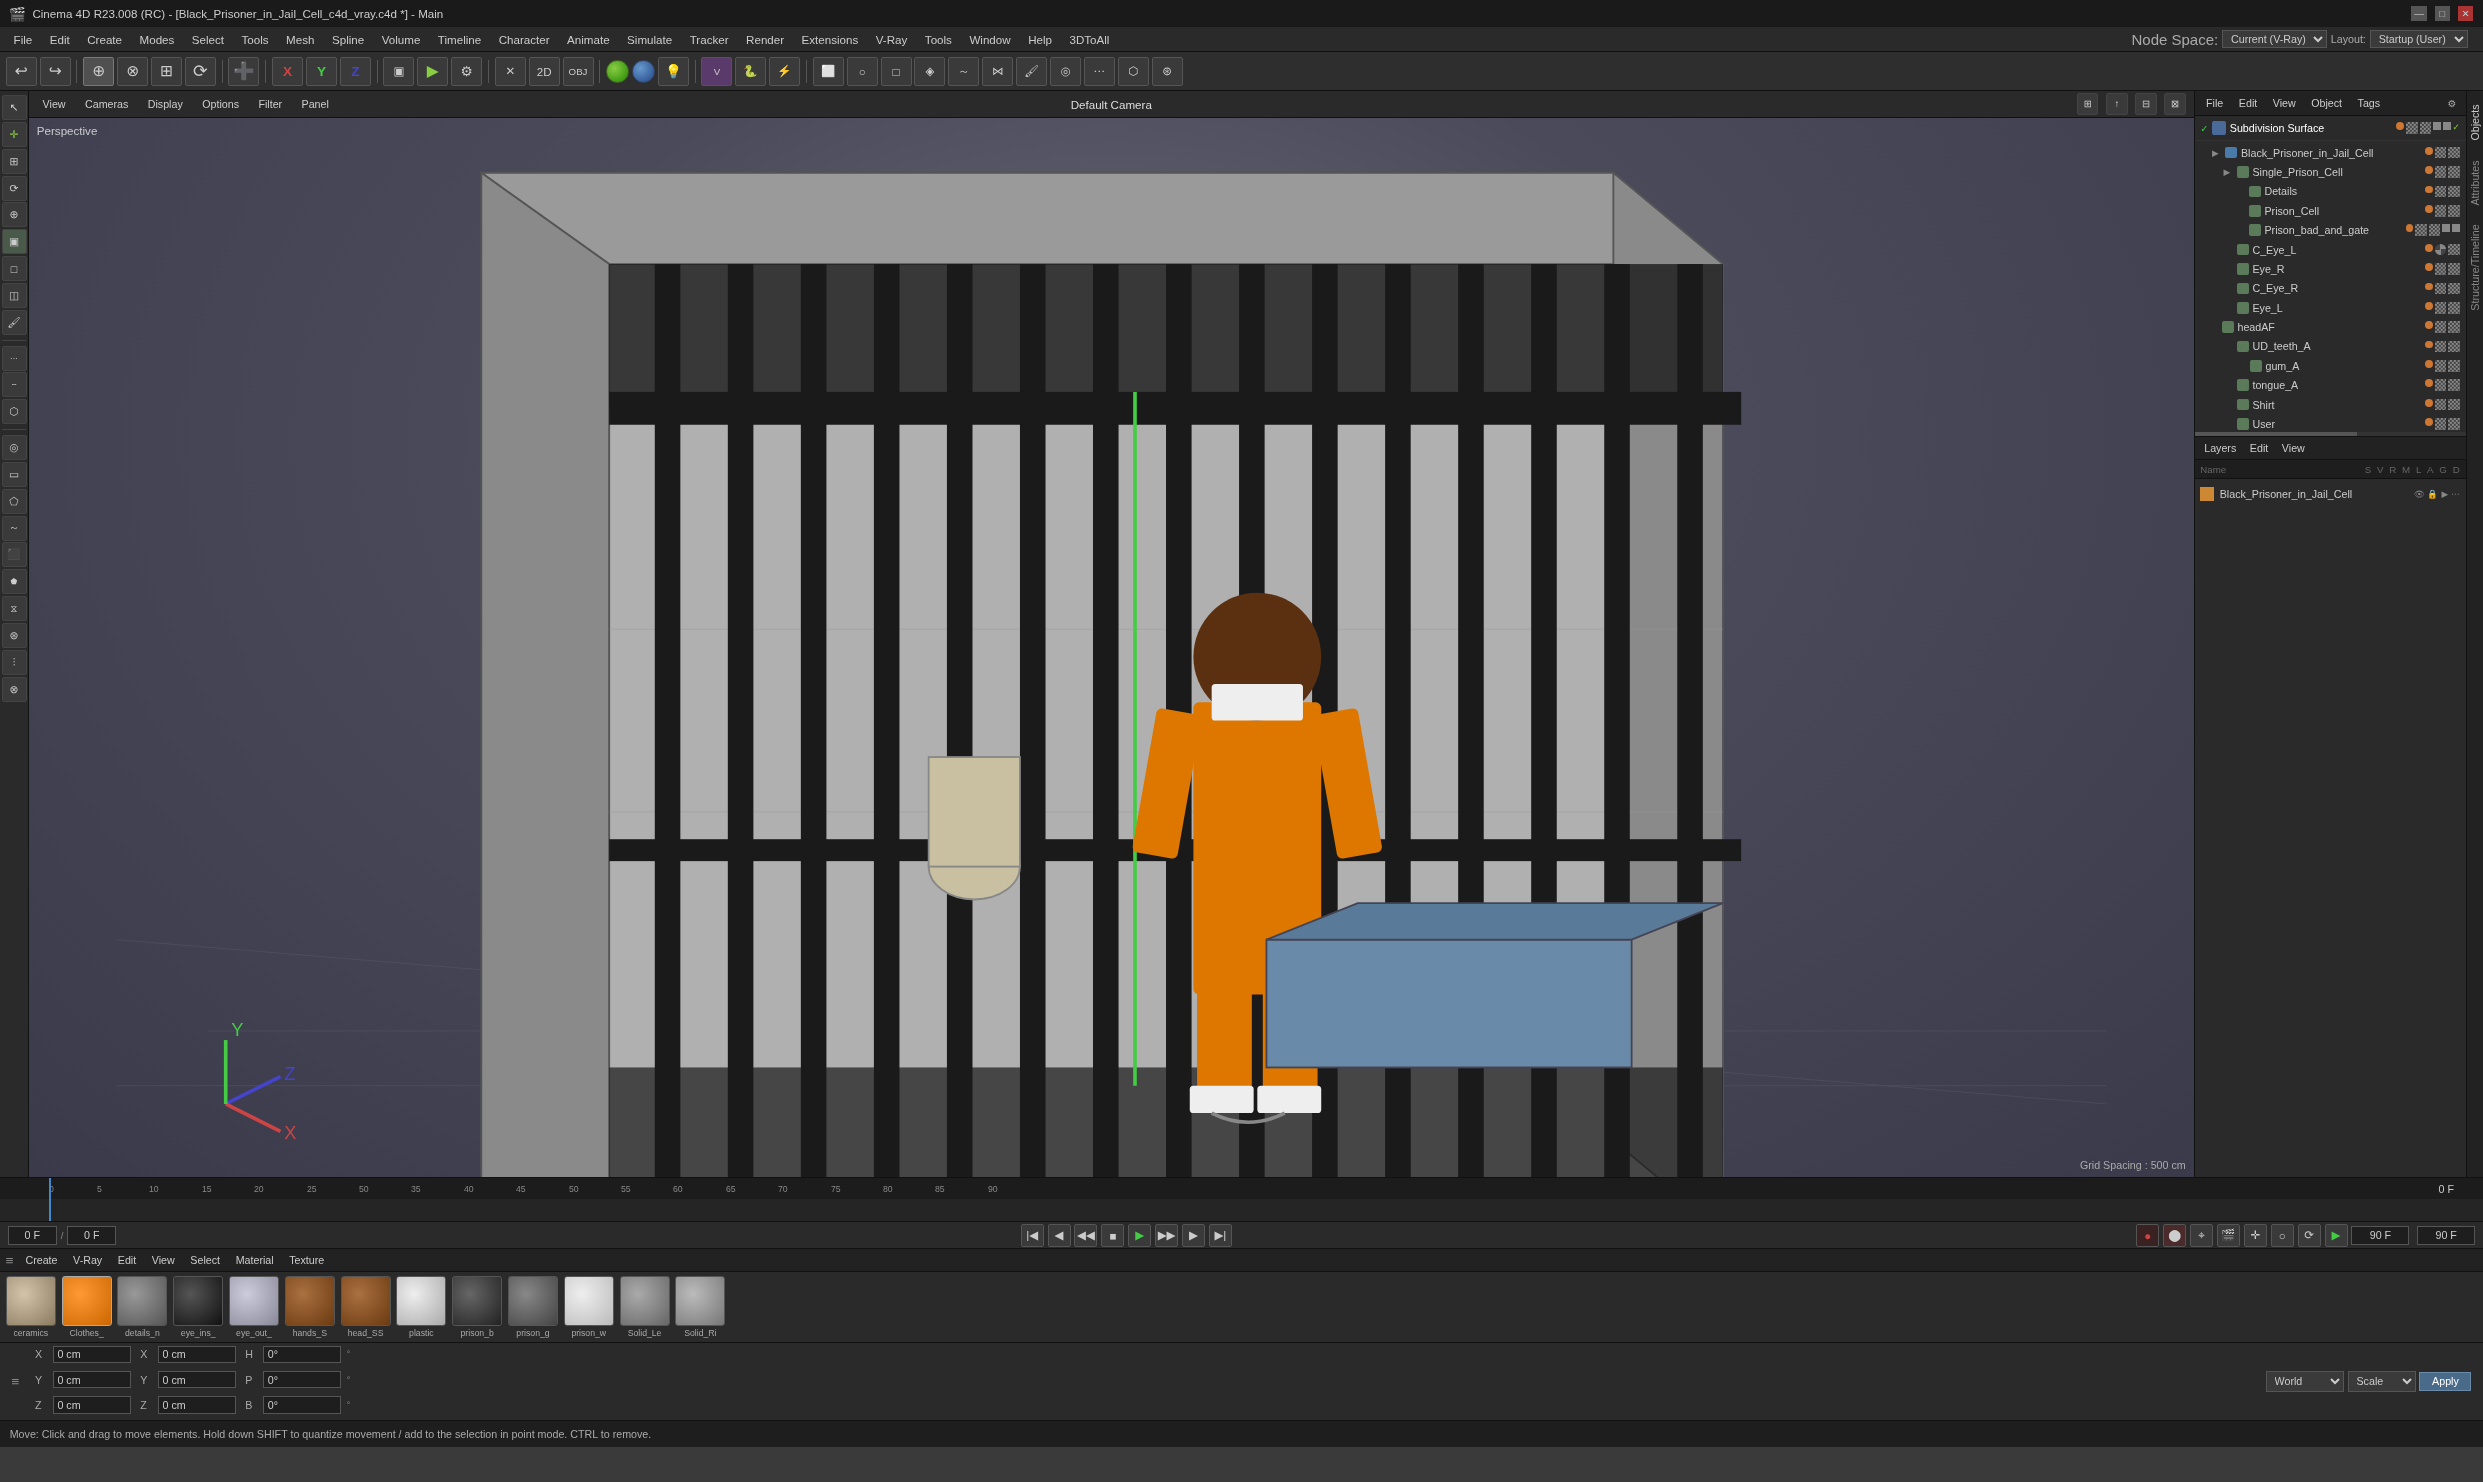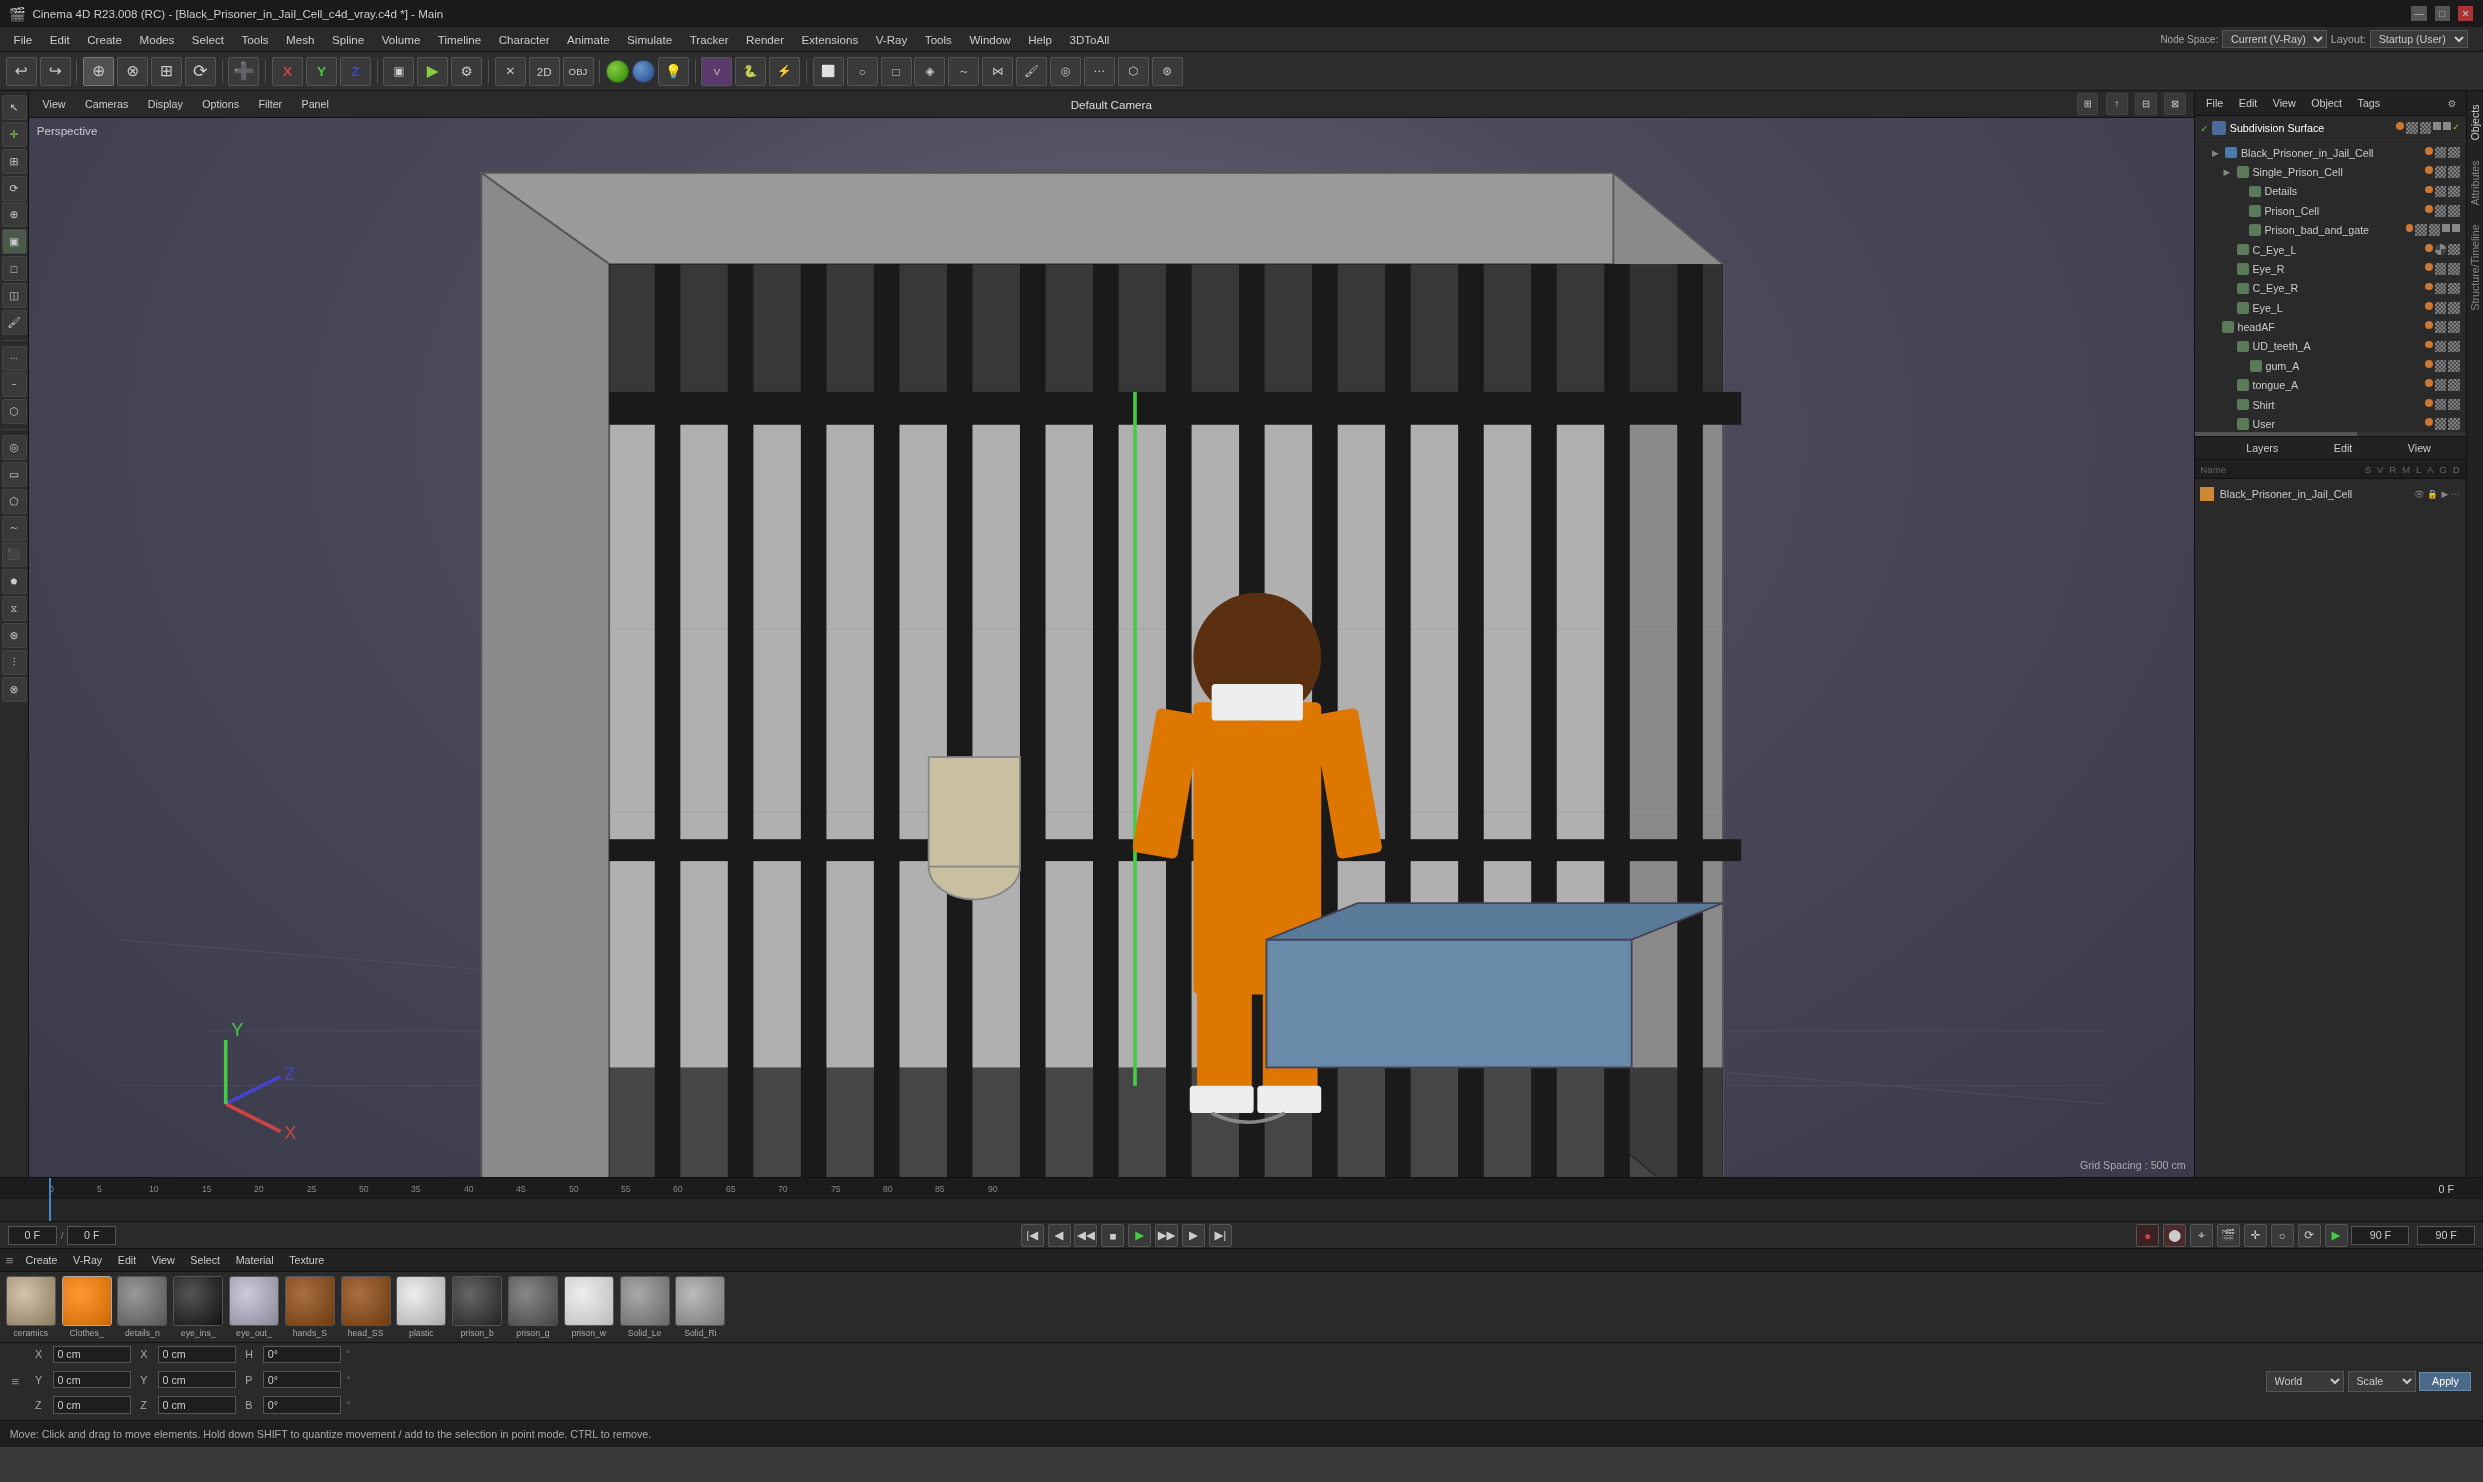--- a/index.html
+++ b/index.html
@@ -34,21 +34,21 @@
     #viewport-header .vp-menu { font-size: 10.7px; color: #ccc; cursor: pointer; padding: 1.9px 5.8px; }
     #viewport-header .cam-name { font-size: 11.6px; color: #ddd; position: absolute; left: 50%; transform: translateX(-50%); }
     #viewport-canvas { width: 100%; height: calc(100% - 27px); background: linear-gradient(135deg, #5a5a6a 0%, #4a4a5a 50%, #3a3a4a 100%); position: relative; overflow: hidden; }
     #perspective-label { position: absolute; top: 5.8px; left: 7.8px; font-size: 11.6px; color: #ccc; }
     #grid-spacing { position: absolute; bottom: 5.8px; right: 7.8px; font-size: 10.7px; color: #aaa; }
     .obj-tb-btn { font-size: 10.7px; color: #ccc; padding: 1.9px 5.8px; cursor: pointer; }
     
     #objects-list { flex: 1; overflow-y: auto; padding: 1.9px; }
     .obj-item { display: flex; align-items: center; padding: 1.9px 3.9px; cursor: pointer; font-size: 10.7px; color: #ccc; gap: 3.9px; height: 19.4px; }
     .obj-name { flex: 1; white-space: nowrap; overflow: hidden; text-overflow: ellipsis; }
-    .layers-tb-item { font-size: 10.7px; color: #ccc; cursor: pointer; padding: 1px 3.9px; margin-left: 42px; }
+    .layers-tb-item { font-size: 10.7px; color: #ccc; cursor: pointer; padding: 1px 3.9px; }
     
     
     #bottom { width: 100%; height: 27px; background: #1e1e1e; border-top: 1px solid #111; display: flex; align-items: center; padding: 0 7.8px; font-size: 10.7px; color: #aaa; }
     .pb-btn { width: 23px; height: 23px; background: #3a3a3a; border: 1px solid #555; color: #ccc; cursor: pointer; display: flex; align-items: center; justify-content: center; font-size: 11.6px; border-radius: 1.9px; }
     .frame-input { width: 49px; height: 19.4px; background: #1e1e1e; border: 1px solid #555; color: #ccc; font-size: 10.7px; text-align: center; }
     .mat-tb-item { font-size: 10.7px; color: #ccc; cursor: pointer; padding: 1px 3.9px; }
     .mat-item { display: flex; flex-direction: column; align-items: center; cursor: pointer; }
     .mat-preview { width: 50px; height: 50px; border-radius: 2.9px; border: 1px solid #555; }
     .mat-label { font-size: 8.7px; color: #aaa; margin-top: 1.9px; text-align: center; max-width: 50px; overflow: hidden; text-overflow: ellipsis; white-space: nowrap; }
     .coord-row { display: flex; align-items: center; gap: 3.9px; margin-bottom: 3.9px; }
@@ -116,21 +116,21 @@
   <span class="menu-item">Tracker</span>
   <span class="menu-item">Render</span>
   <span class="menu-item">Extensions</span>
   <span class="menu-item">V-Ray</span>
   <span class="menu-item">Tools</span>
   <span class="menu-item">Window</span>
   <span class="menu-item">Help</span>
   <span class="menu-item">3DToAll</span>
   <div class="menu-spacer"></div>
   <div class="node-space">
-    <span style="font-size:10px;color:#aaa;">Node Space:</span>
+    <span style="font-size:15px;color:#aaa;">Node Space:</span>
     <select style="background:#3a3a3a;color:#ccc;border:1px solid #555;font-size:10.7px;padding:1px 3.9px;">
       <option>Current (V-Ray)</option>
     </select>
     <span style="font-size:10.7px;color:#aaa;">Layout:</span>
     <select class="layout-select">
       <option>Startup (User)</option>
     </select>
   </div>
 </div>
 

